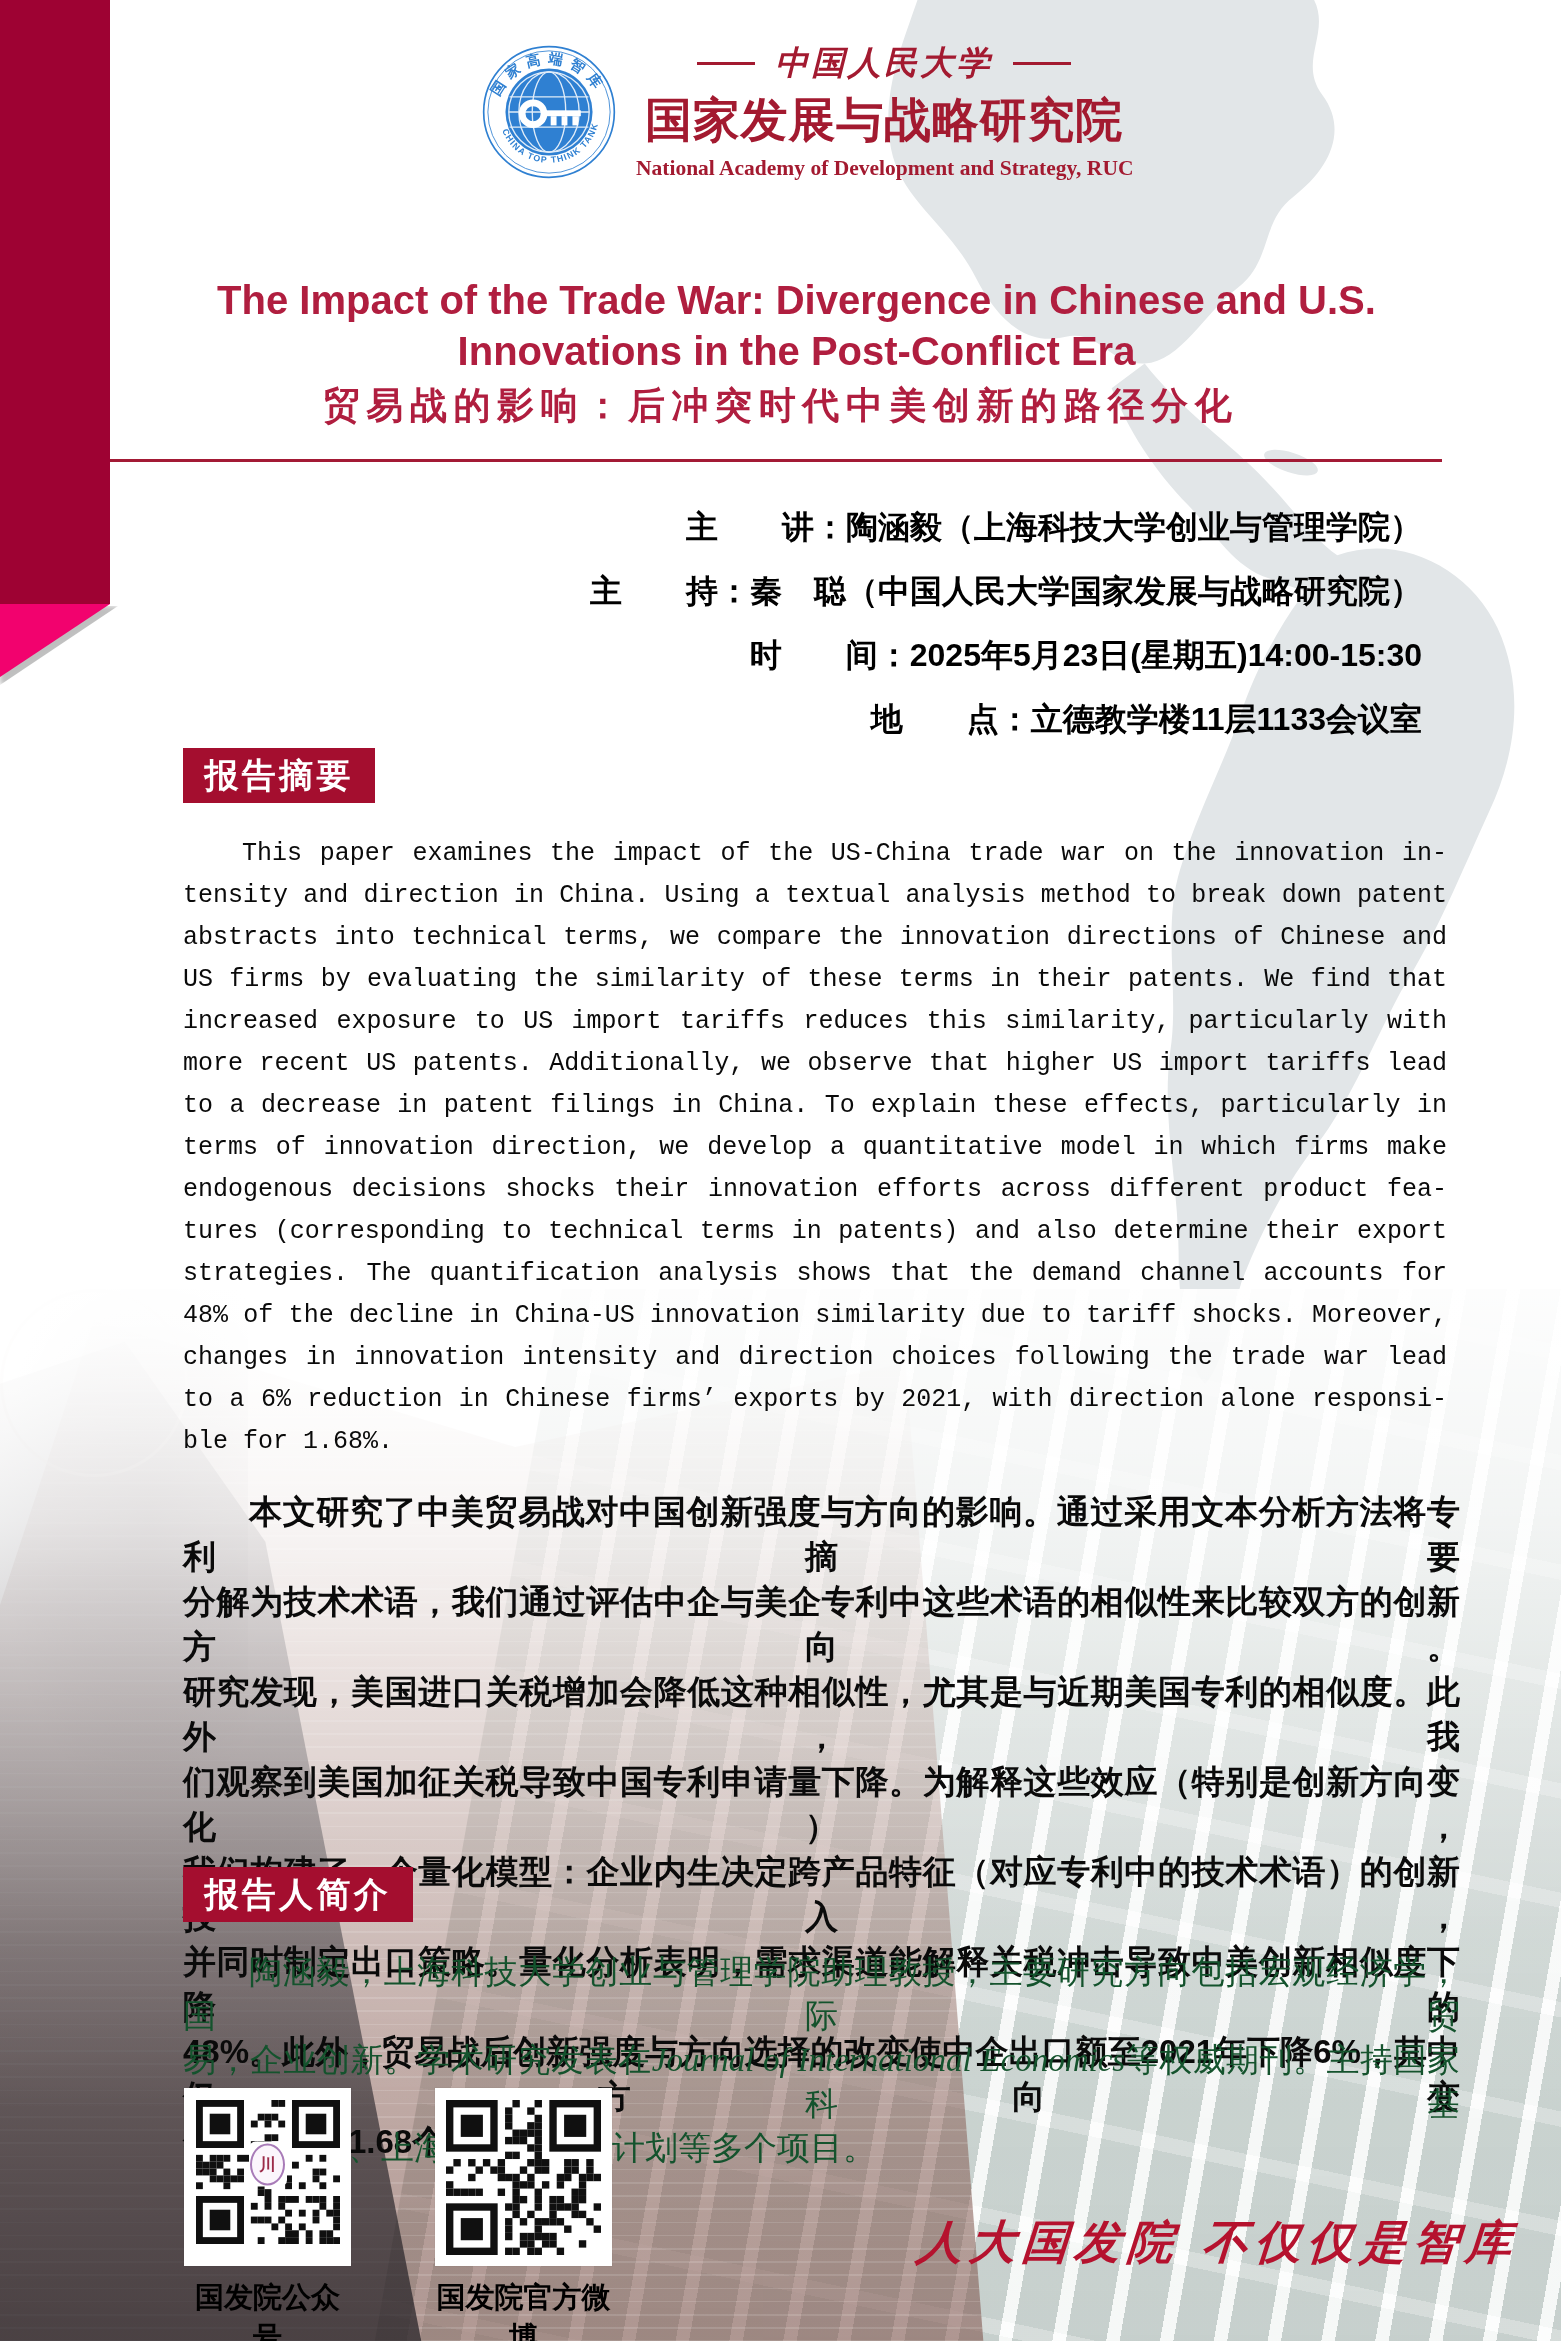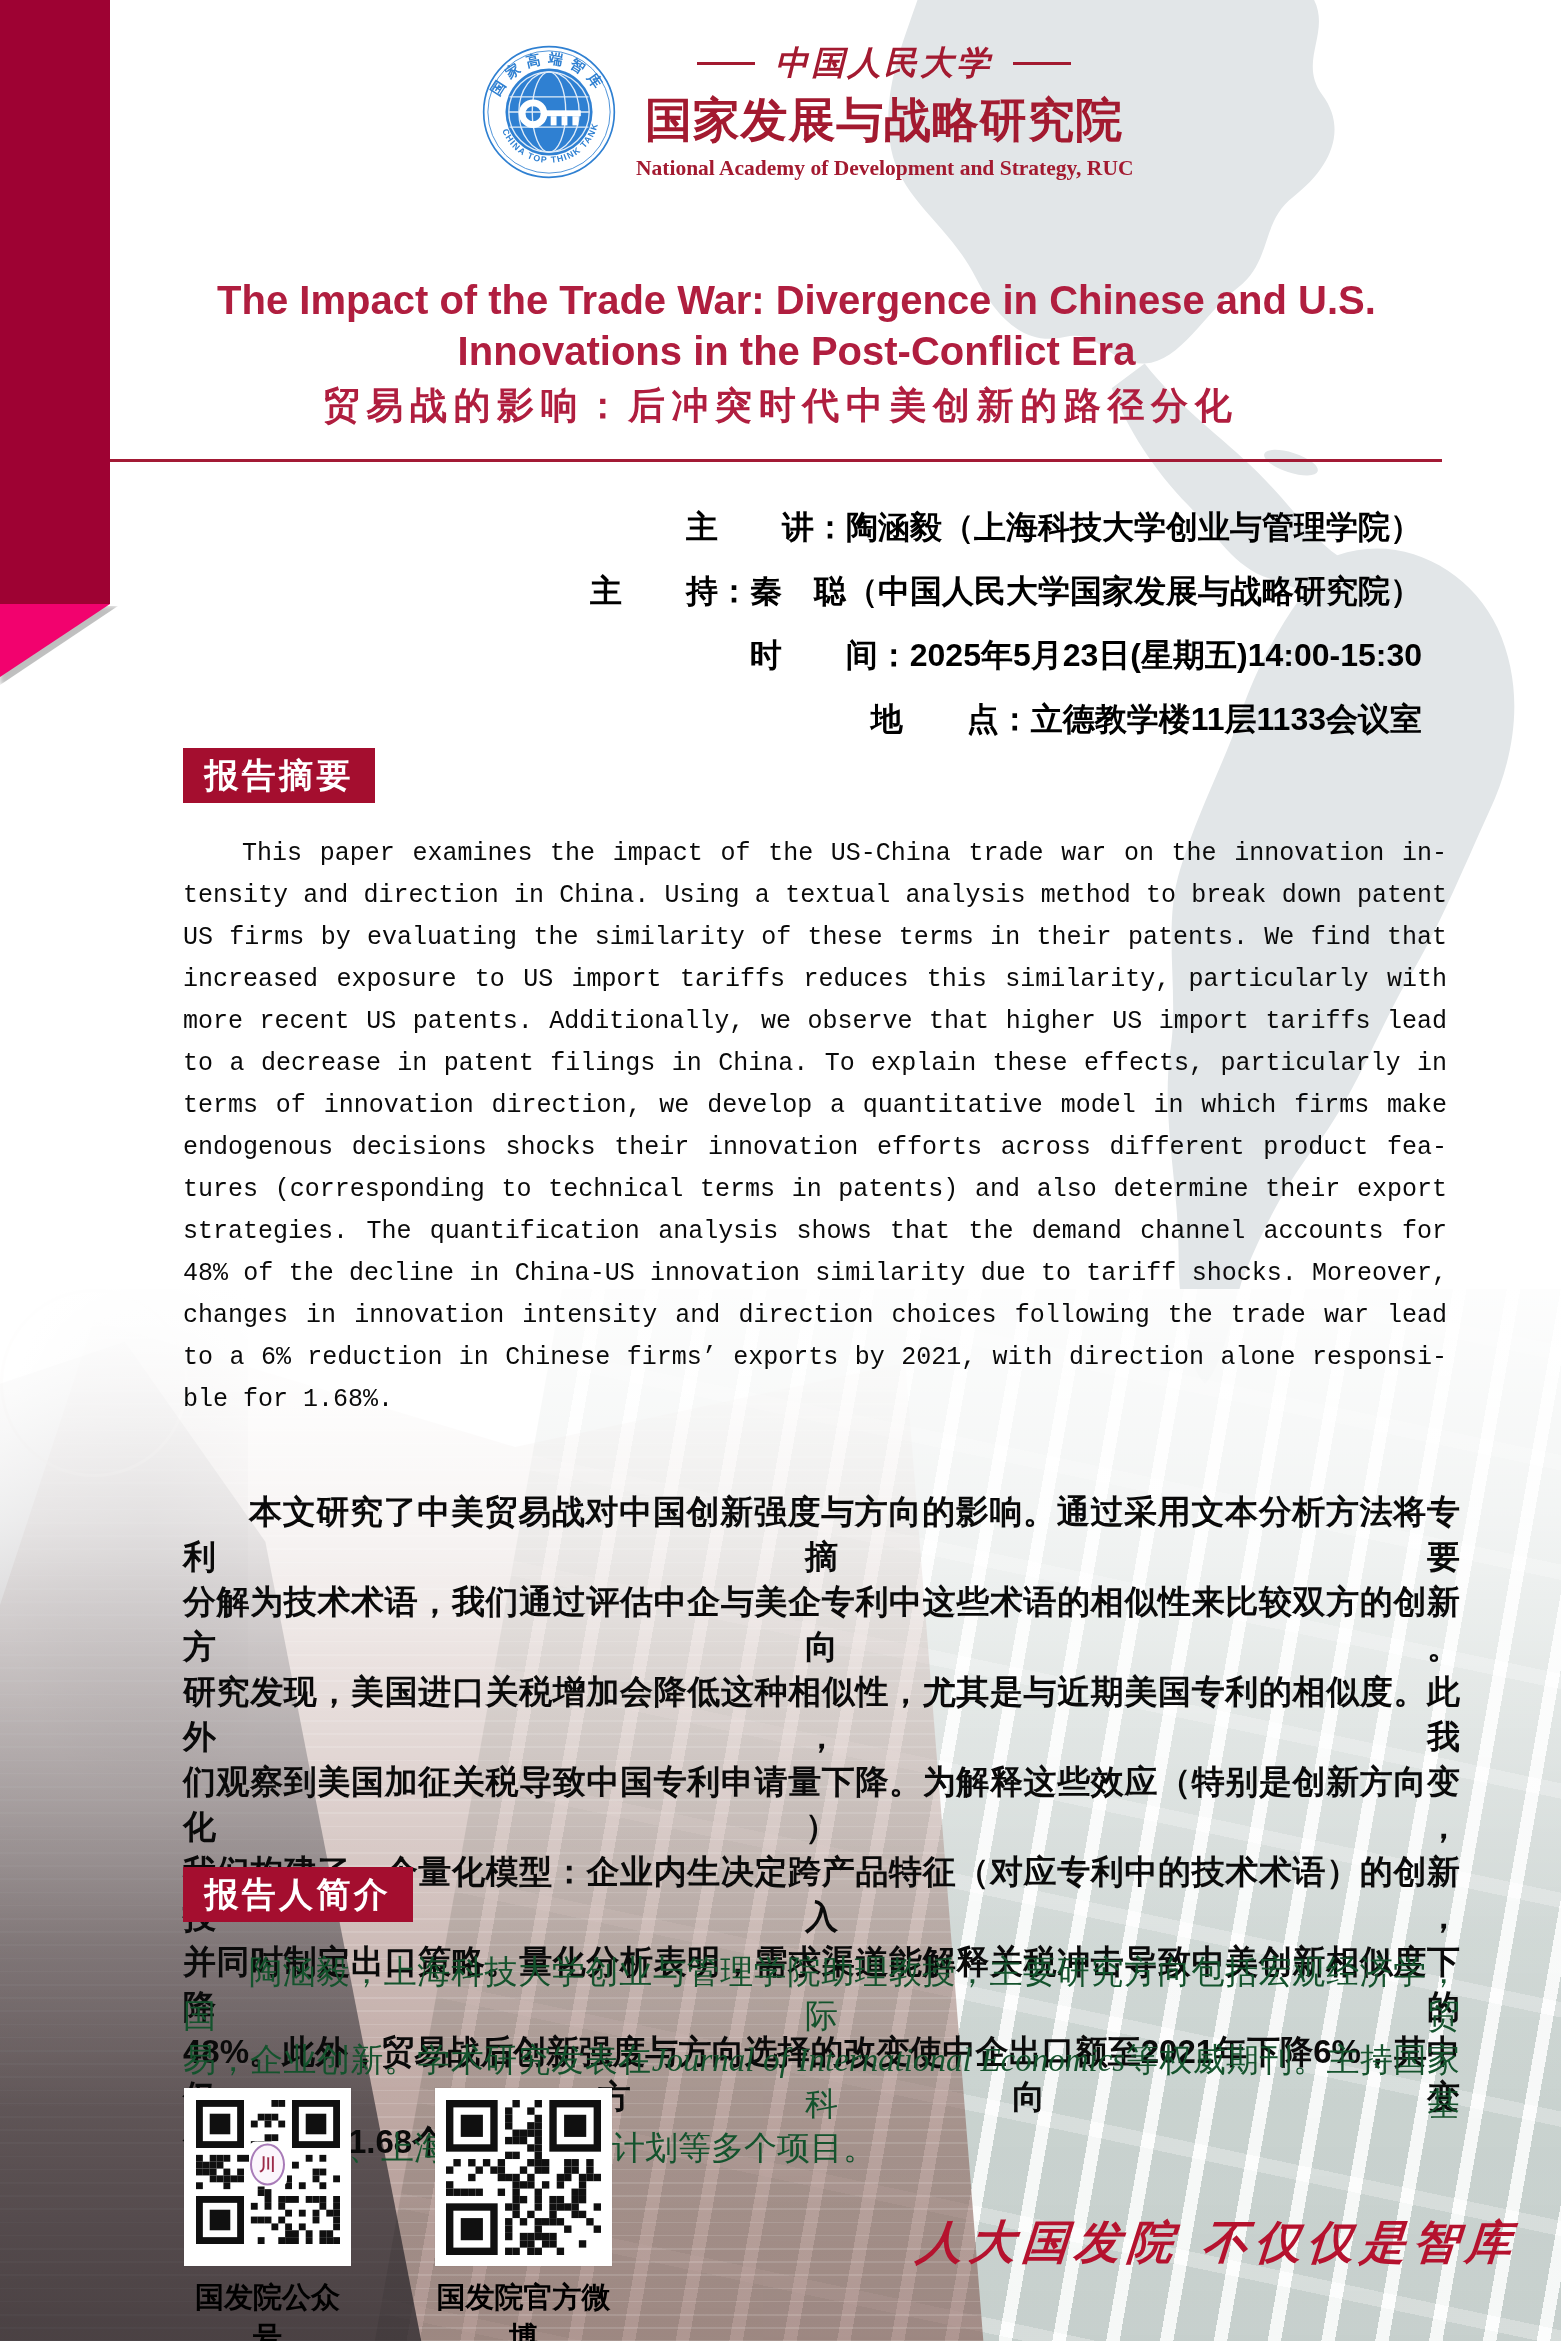--- a/index.html
+++ b/index.html
@@ -196,20 +196,21 @@
     <div class="info-row"><span>主　　讲：</span><span>陶涵毅（上海科技大学创业与管理学院）</span></div>
     <div class="info-row"><span>主　　持：</span><span>秦　聪（中国人民大学国家发展与战略研究院）</span></div>
     <div class="info-row"><span>时　　间：</span><span>2025年5月23日(星期五)14:00-15:30</span></div>
     <div class="info-row"><span>地　　点：</span><span>立德教学楼11层1133会议室</span></div>
   </div>
 
   <div class="abs badge badge1">报告摘要</div>
   <div class="abs abs-en">
     <div class="jline ind-en">This paper examines the impact of the US-China trade war on the innovation in-</div>
     <div class="jline">tensity and direction in China. Using a textual analysis method to break down patent</div>
+    <div class="jline">abstracts into technical terms, we compare the innovation directions of Chinese and</div>
     <div class="jline">US firms by evaluating the similarity of these terms in their patents. We find that</div>
     <div class="jline">increased exposure to US import tariffs reduces this similarity, particularly with</div>
     <div class="jline">more recent US patents. Additionally, we observe that higher US import tariffs lead</div>
     <div class="jline">to a decrease in patent filings in China. To explain these effects, particularly in</div>
     <div class="jline">terms of innovation direction, we develop a quantitative model in which firms make</div>
     <div class="jline">endogenous decisions shocks their innovation efforts across different product fea-</div>
     <div class="jline">tures (corresponding to technical terms in patents) and also determine their export</div>
     <div class="jline">strategies. The quantification analysis shows that the demand channel accounts for</div>
     <div class="jline">48% of the decline in China-US innovation similarity due to tariff shocks. Moreover,</div>
     <div class="jline">changes in innovation intensity and direction choices following the trade war lead</div>

